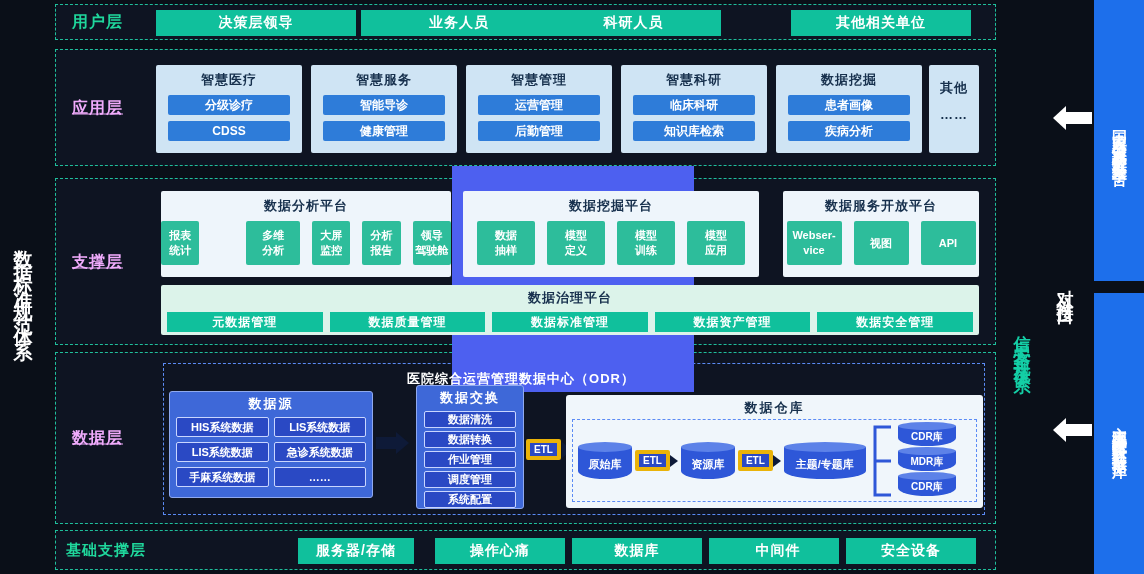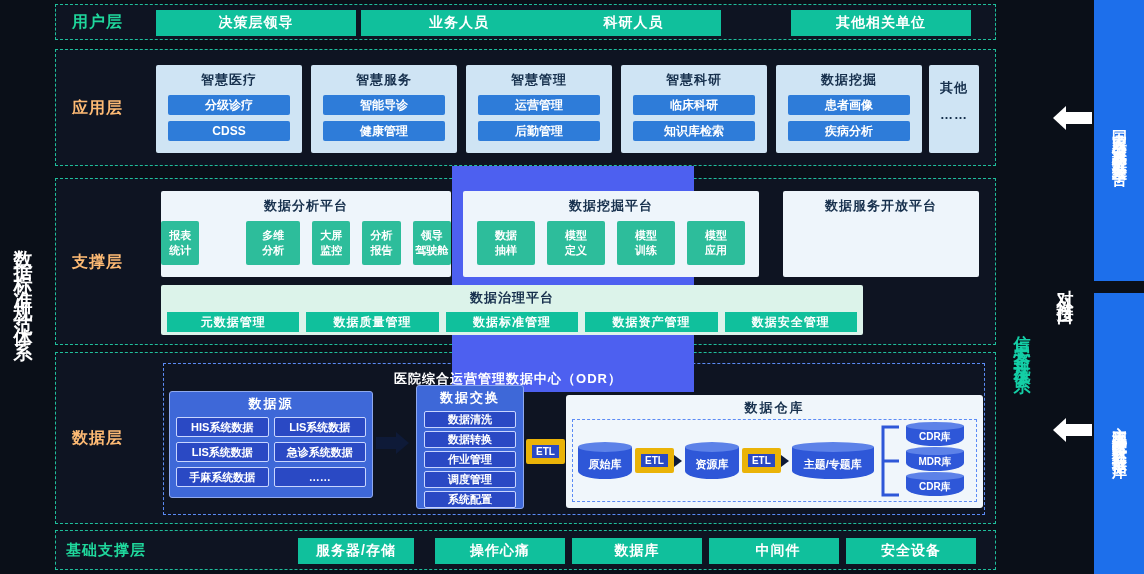--- a/index.html
+++ b/index.html
@@ -2,46 +2,46 @@
 <html><head>
 <meta charset="utf-8">
 <style>
   *{margin:0;padding:0;box-sizing:border-box;}
   body{background:#05080e;}
   .page{position:relative;width:1144px;height:574px;background:#0a0f18;font-family:"Liberation Sans","DejaVu Sans",sans-serif;overflow:hidden;}
   .vtext{writing-mode:vertical-rl;text-orientation:upright;white-space:nowrap;}
   .rail{position:absolute;display:flex;align-items:center;justify-content:center;}
   .layer{position:absolute;left:55px;width:941px;border:1px dashed #1fbf9b;background:rgba(15,23,38,0.7);}
   .layer-label{position:absolute;left:16px;top:50%;transform:translateY(-50%);font-weight:bold;font-size:16px;letter-spacing:1px;white-space:nowrap;}
-  .green{color:#1fd79c;} .blue{color:#fdba74;}
+  .green{color:#1fd79c;} .blue{color:#f0abfc;text-decoration:underline;}
   .teal-btn{position:absolute;background:#10c09c;color:#fff;font-weight:bold;font-size:14px;display:flex;align-items:center;justify-content:center;letter-spacing:1px;z-index:2;}
   .app-group{position:absolute;top:15px;width:146px;height:88px;background:#cfe4f4;border-radius:2px;z-index:2;text-align:center;}
   .app-title{font-weight:bold;font-size:13px;color:#17304d;margin-top:6px;letter-spacing:1px;}
   .chip-blue{width:122px;height:20px;margin:6px auto 0;background:#2e7cd9;color:#fff;font-weight:bold;font-size:12px;display:flex;align-items:center;justify-content:center;border-radius:2px;}
   .platform{position:absolute;top:12px;height:86px;background:#eef5fb;border-radius:2px;z-index:2;text-align:center;}
   .panel-title{font-weight:bold;font-size:13px;color:#17304d;margin-top:6px;letter-spacing:1px;}
   .chip-row{display:flex;justify-content:center;gap:12px;margin-top:6px;}
   .chip-teal{height:44px;background:#2dbd9b;color:#fff;font-weight:bold;font-size:11px;display:flex;align-items:center;justify-content:center;white-space:pre-line;text-align:center;border-radius:2px;line-height:1.35;}
-  .governance{position:absolute;left:105px;top:106px;width:702px;height:50px;background:#dcf3ea;border-radius:2px;z-index:2;text-align:center;}
+  .governance{position:absolute;left:105px;top:106px;width:818px;height:50px;background:#dcf3ea;border-radius:2px;z-index:2;text-align:center;}
   .gov-row{display:flex;gap:7px;padding:0 6px;margin-top:5px;border-radius:10px;}
   .chip-bar{flex:1;height:20px;background:#10c09c;color:#fff;font-weight:bold;font-size:12px;display:flex;align-items:center;justify-content:center;letter-spacing:1px;}
   .band{position:absolute;left:452px;top:166px;width:242px;height:226px;background:#4d60f0;z-index:1;}
   .inner-box{position:absolute;left:107px;top:10px;width:822px;height:152px;border:1px dashed #5b8bf5;}
-  .odr-title{position:absolute;left:452px;top:17px;transform:translateX(-50%);color:#fff;font-weight:bold;font-size:13px;letter-spacing:1px;z-index:3;white-space:nowrap;}
+  .odr-title{position:absolute;left:465px;top:17px;transform:translateX(-50%);color:#fff;font-weight:bold;font-size:13px;letter-spacing:1px;z-index:3;white-space:nowrap;}
   .data-panel{position:absolute;background:#3e68d8;border:1px solid #8fa9ef;border-radius:3px;z-index:2;}
   .dp-title{color:#fff;font-weight:bold;font-size:13px;text-align:center;margin-top:3px;letter-spacing:2px;}
   .src-grid{display:grid;grid-template-columns:1fr 1fr;gap:5px;padding:4px 6px;}
   .chip-data{height:20px;background:#2a49c4;border:1px solid #c9d6ff;color:#fff;font-weight:bold;font-size:11px;display:flex;align-items:center;justify-content:center;border-radius:2px;white-space:nowrap;}
   .exc-col{display:flex;flex-direction:column;gap:3px;padding:4px 7px;}
   .exc-col .chip-data{height:17px;}
   .dark-arrow{position:absolute;display:flex;align-items:center;z-index:2;}
   .dark-arrow .bar{width:20px;height:12px;background:#0e1a38;}
   .dark-arrow .head{width:0;height:0;border-top:11px solid transparent;border-bottom:11px solid transparent;border-left:13px solid #0e1a38;}
   .etl-main{position:absolute;display:flex;align-items:center;z-index:2;}
-  .etl-box{background:#2a49c4;border:6px solid #eab308;color:#fff;font-weight:bold;font-size:10px;padding:1px 4px;border-radius:2px;}
+  .etl-box{background:#2a49c4;border:4px solid #eab308;color:#fff;font-weight:bold;font-size:10px;padding:1px 4px;border-radius:2px;}
   .etl-main .head{width:0;height:0;border-top:8px solid transparent;border-bottom:8px solid transparent;border-left:10px solid #0e1a38;margin-left:1px;}
   .warehouse{position:absolute;left:510px;top:42px;width:417px;height:113px;background:#f0f6fb;border-radius:3px;z-index:2;}
   .wh-title{font-weight:bold;font-size:13px;color:#17304d;text-align:center;margin-top:4px;letter-spacing:2px;}
   .wh-flow{position:absolute;left:6px;top:24px;right:6px;bottom:6px;border:1px dashed #5b8bf5;display:flex;align-items:center;gap:3px;padding:0 5px;}
   .cyl{position:relative;background:#2e57d8;display:flex;align-items:center;justify-content:center;color:#fff;font-weight:bold;font-size:11px;border-radius:0 0 50% 50%/0 0 8px 8px;flex:0 0 auto;}
   .cyl::before{content:"";position:absolute;top:-5px;left:0;right:0;height:10px;background:#5d82e8;border-radius:50%;}
   .cyl span{position:relative;z-index:1;margin-top:3px;white-space:nowrap;}
   .flow-cyl{width:54px;height:32px;margin-top:4px;}
   .etl-mini{display:flex;align-items:center;flex:0 0 auto;}
   .etl-mini .head{width:0;height:0;border-top:6px solid transparent;border-bottom:6px solid transparent;border-left:8px solid #0e1a38;}
@@ -134,20 +134,26 @@
 定义</div>
         <div class="chip-teal" style="width:58px;">模型
 训练</div>
         <div class="chip-teal" style="width:58px;">模型
 应用</div>
       </div>
     </div>
 
     <div class="platform" style="left:727px;width:196px;">
       <div class="panel-title">数据服务开放平台</div>
+      <div class="chip-row">
+        <div class="chip-teal" style="width:55px;">Webser-
+vice</div>
+        <div class="chip-teal" style="width:55px;">视图</div>
+        <div class="chip-teal" style="width:55px;">API</div>
+      </div>
     </div>
 
     <div class="governance">
       <div class="panel-title" style="margin-top:4px;">数据治理平台</div>
       <div class="gov-row">
         <div class="chip-bar">元数据管理</div>
         <div class="chip-bar">数据质量管理</div>
         <div class="chip-bar">数据标准管理</div>
         <div class="chip-bar">数据资产管理</div>
         <div class="chip-bar">数据安全管理</div>

